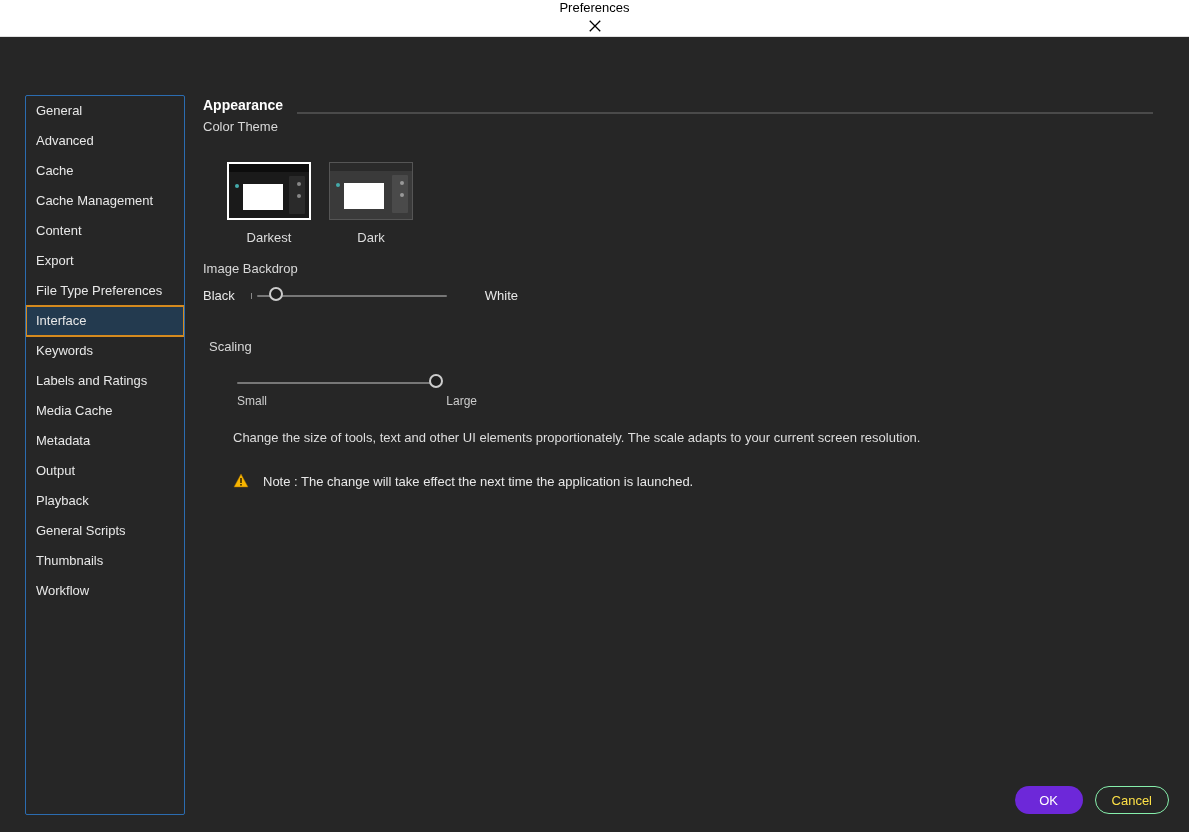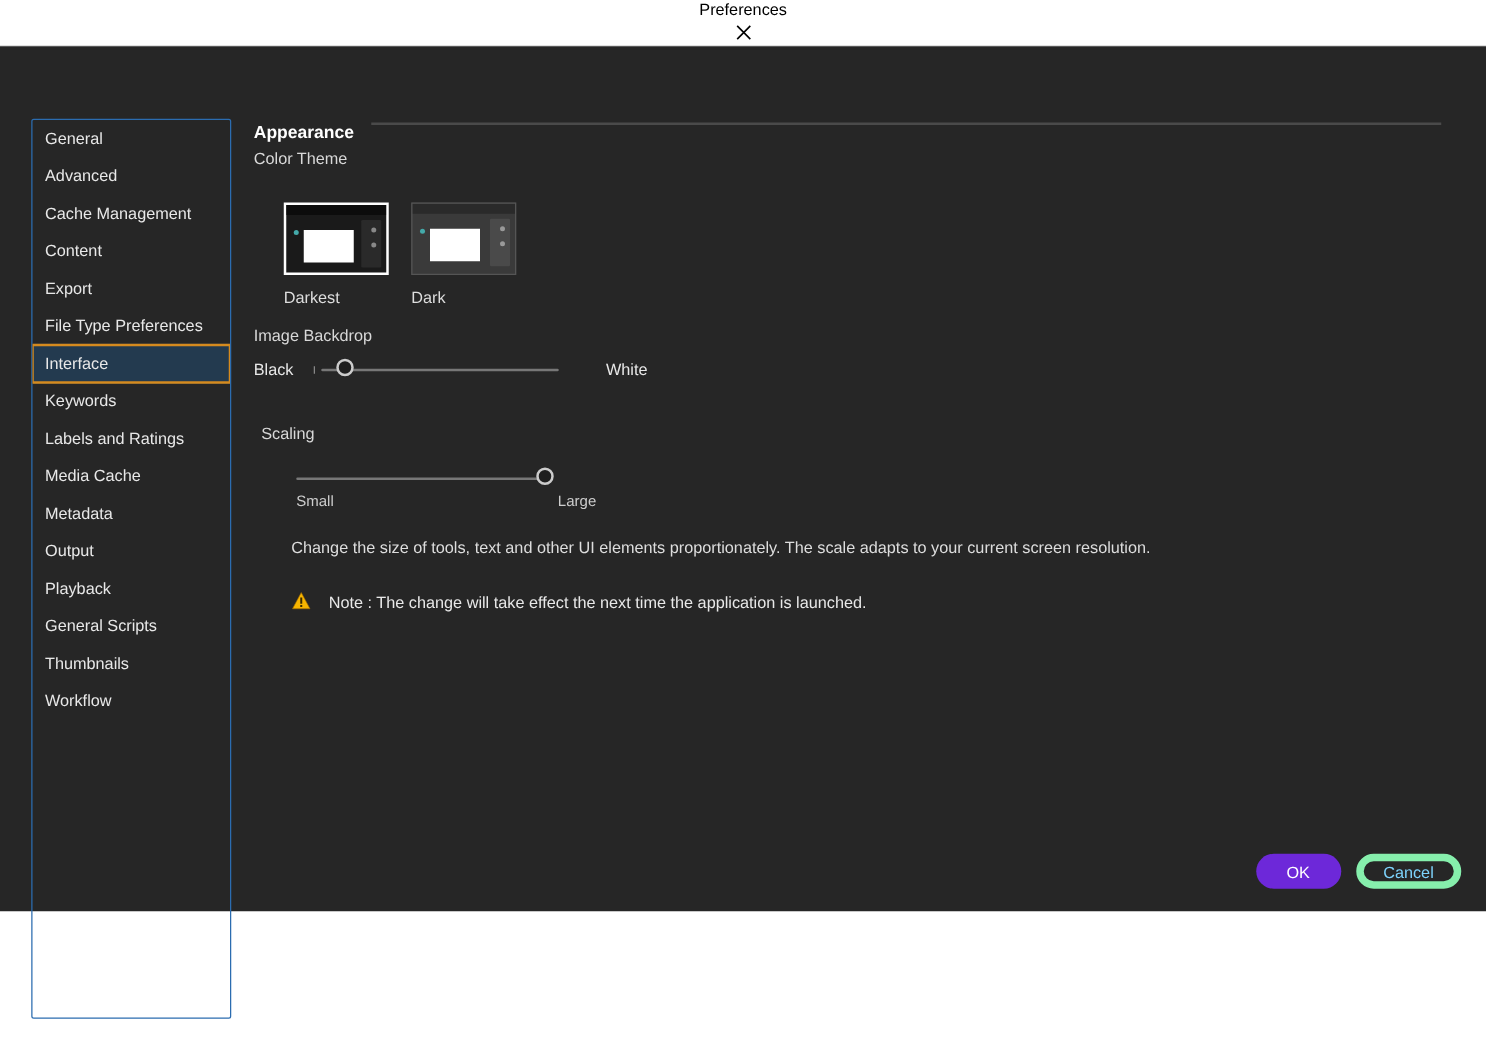--- a/index.html
+++ b/index.html
@@ -25,21 +25,21 @@
   }
   .titlebar .title { font-size: 13px; }
   .close-x {
     font-size: 18px;
     cursor: pointer;
     width: 24px; height: 24px;
     display: flex; align-items: center; justify-content: center;
   }
   .content {
     background: #262626;
-    height: 692px;
+    height: 795px;
     position: relative;
     padding: 28px;
   }
   .sidebar {
     position: absolute;
     left: 25px; top: 58px;
     width: 160px;
     height: 720px;
     border: 1px solid #2b6cb0;
     border-radius: 2px;
@@ -59,21 +59,21 @@
     padding: 5px 9px;
   }
   .main {
     position: absolute;
     left: 203px;
     top: 60px;
     width: 950px;
   }
   .section-header {
     display: flex;
-    align-items: flex-start;
+    align-items: flex-end;
     gap: 14px;
   }
   .section-title {
     font-weight: 600;
     font-size: 14px;
     color: #fff;
   }
   .section-rule {
     flex: 1;
     height: 2px;
@@ -88,20 +88,21 @@
   }
   .theme-row {
     display: flex;
     gap: 18px;
     margin-top: 28px;
     margin-left: 24px;
   }
   .theme-item {
     display: flex;
     flex-direction: column;
+    align-items: center;
     cursor: pointer;
   }
   .theme-thumb {
     width: 84px; height: 58px;
     border: 1px solid #555;
     background: #2b2b2b;
     position: relative;
     overflow: hidden;
   }
   .theme-thumb.selected { border: 2px solid #fff; }
@@ -177,41 +178,42 @@
     cursor: pointer;
     padding: 0 16px;
   }
   .btn-primary {
     background: #6d28d9;
     color: #fff;
     border: none;
   }
   .btn-secondary {
     background: transparent;
-    color: #7dd3fc;
-    border: 6px solid #86efac;
+    color: #fde047;
+    border: 1px solid #86efac;
   }
 </style>
 </head>
 <body>
 
 <div class="titlebar">
   <span class="title">Preferences</span>
   <span class="close-x">
     <svg viewBox="0 0 16 16" width="14" height="14">
         <path d="M2 2 L14 14 M14 2 L2 14" stroke="#000" stroke-width="1.5" fill="none"></path>
       </svg>
   </span>
 </div>
 
 <div class="content">
 
   <div class="sidebar">
     <div class="sidebar-item">General</div>
     <div class="sidebar-item">Advanced</div>
+    <div class="sidebar-item">Cache</div>
     <div class="sidebar-item">Cache Management</div>
     <div class="sidebar-item">Content</div>
     <div class="sidebar-item">Export</div>
     <div class="sidebar-item">File Type Preferences</div>
     <div class="sidebar-item selected">Interface</div>
     <div class="sidebar-item">Keywords</div>
     <div class="sidebar-item">Labels and Ratings</div>
     <div class="sidebar-item">Media Cache</div>
     <div class="sidebar-item">Metadata</div>
     <div class="sidebar-item">Output</div>

